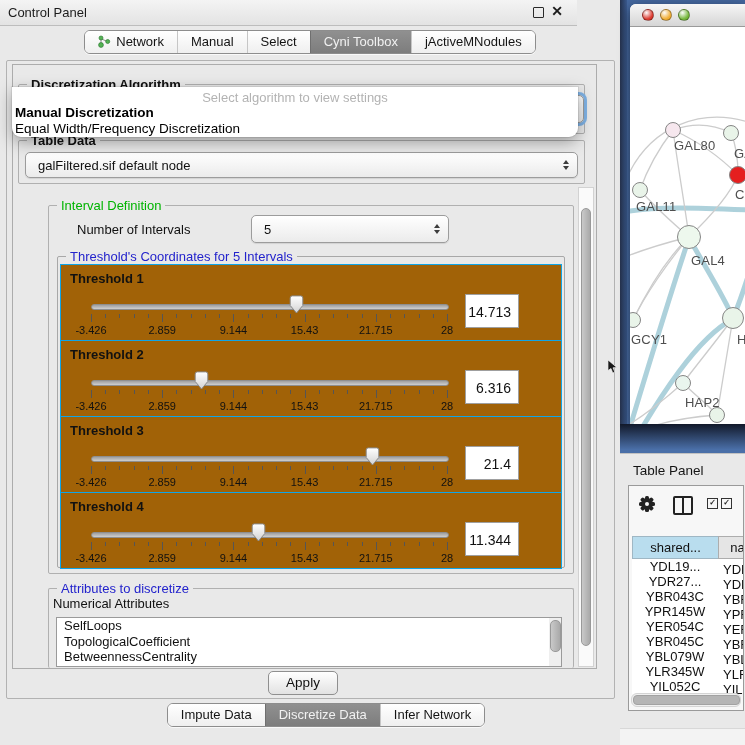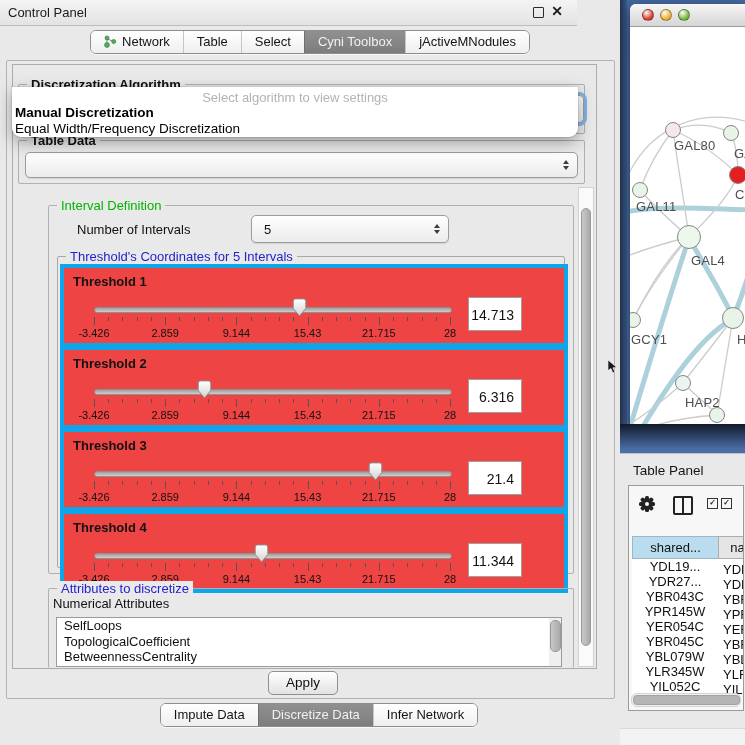--- a/index.html
+++ b/index.html
@@ -15,21 +15,21 @@
   #close-btn{position:absolute;right:14px;top:3px;font-size:14px;font-weight:bold;color:#1b1b1b}
 
   
   .seg-group{display:inline-flex;border:1px solid #8d8d8d;border-radius:6px;overflow:hidden;
              background:#fff;box-shadow:0 1px 0 rgba(255,255,255,.7)}
   .seg{padding:3px 13px 4px;font-size:13px;color:#141414;border-left:1px solid #c6c6c6;
        background:linear-gradient(#ffffff,#efefef);display:flex;align-items:center;gap:5px;white-space:nowrap}
   .seg:first-child{border-left:none}
   .seg.selected{background:linear-gradient(#909090,#7d7d7d);color:#f1f1f1;border-left-color:#6f6f6f}
   #tabrow{left:0;top:30px;width:620px;text-align:center}
-  #bottom-tabs{left:9px;top:703px;width:620px;text-align:center}
+  #bottom-tabs{left:16px;top:703px;width:620px;text-align:center}
 
   
   .panel{border:1px solid #b2b2b2;background:#e9e9e9}
   #outer-panel{left:6px;top:60px;width:607px;height:637px;border-radius:2px}
   #inner-panel{left:12px;top:64px;width:583px;height:603px;border-color:#acacac}
   .group{position:absolute;border:1px solid #b0b0b0;border-radius:2px}
   .group-title{position:absolute;top:-8px;left:8px;background:#e9e9e9;padding:0 4px;font-size:13px;white-space:nowrap}
   .gt-green{color:#00b400}
   .gt-blue{color:#2323cc}
   .gt-black{color:#111;font-weight:bold}
@@ -38,21 +38,21 @@
   .combo{position:absolute;background:linear-gradient(#ffffff,#ebebeb);border:1px solid #9c9c9c;
          border-radius:5px;box-shadow:0 1px 1px rgba(0,0,0,.10)}
   .combo .val{position:absolute;left:12px;top:50%;transform:translateY(-50%);font-size:13px;color:#111;white-space:nowrap}
   .stepper{position:absolute;right:8px;top:50%;transform:translateY(-50%);display:flex;flex-direction:column;gap:2px;align-items:center}
   .arr-up{width:0;height:0;border-left:3.5px solid transparent;border-right:3.5px solid transparent;border-bottom:4.5px solid #3c3c3c}
   .arr-dn{width:0;height:0;border-left:3.5px solid transparent;border-right:3.5px solid transparent;border-top:4.5px solid #3c3c3c}
   #algorithm-combo{left:24px;top:95px;width:558px;height:26px;box-shadow:0 0 0 3px #7fb2e5;z-index:3}
 
   
   #threshold-rows{position:absolute;left:60px;top:265px;width:502px}
-  .threshold-row{position:relative;width:500px;height:75px;border:4px solid #0ea5e9;margin-top:-1px;background:#ef4444}
+  .threshold-row{position:relative;width:500px;height:75px;border:1px solid #0ea5e9;margin-top:-1px;background:#a16207}
   .t-label{position:absolute;left:9px;top:6px;font-weight:bold;font-size:13px}
   .t-track{position:absolute;left:30px;top:39px;width:356px;height:4px;border:1px solid #8f8f8f;border-radius:3px;
            background:linear-gradient(#9f9f9f,#cfcfcf)}
   .t-thumb{position:absolute;top:30px;width:15px;height:19px}
   .t-ticks{position:absolute;left:30px;top:49px;width:357px;height:9px}
   .tick{position:absolute;top:0;width:1px;height:4px;background:#555}
   .tick.major{height:8px}
   .t-ticklabels{position:absolute;left:30px;top:59px;width:357px;height:12px}
   .t-ticklabels span{position:absolute;transform:translateX(-50%);font-size:11px;font-weight:normal;color:#111;white-space:nowrap}
   .t-value{position:absolute;left:404px;top:29px;width:54px;height:34px;background:#fff;border:1px solid #9f9f9f;
@@ -143,21 +143,21 @@
       <svg width="13" height="13" viewBox="0 0 13 13">
         <line x1="3" y1="4" x2="3" y2="10" stroke="#8a8a8a" stroke-width="1"></line>
         <line x1="3.5" y1="4" x2="9.5" y2="6.5" stroke="#8a8a8a" stroke-width="1"></line>
         <circle cx="3" cy="3" r="2" fill="#54b354" stroke="#2e7d32" stroke-width=".7"></circle>
         <circle cx="9.7" cy="6.5" r="2" fill="#54b354" stroke="#2e7d32" stroke-width=".7"></circle>
         <circle cx="3" cy="10" r="2.4" fill="#54b354" stroke="#2e7d32" stroke-width=".7"></circle>
       </svg>
       <span>Network</span>
     </span>
     <span class="seg">
-        <span>Table</span>
+        <span>Manual</span>
       </span>
     <span class="seg">
         <span>Select</span>
       </span>
     <span class="seg selected">
         <span>Cyni Toolbox</span>
       </span>
     <span class="seg">
         <span>jActiveMNodules</span>
       </span>
@@ -173,20 +173,21 @@
 <div class="combo" id="algorithm-combo">
   <span class="stepper">
       <span class="arr-up"></span>
       <span class="arr-dn"></span>
     </span>
 </div>
 
 <div class="group" style="left:18px;top:140px;width:565px;height:42px">
   <span class="group-title gt-black">Table Data</span>
   <div class="combo" style="left:6px;top:11px;width:551px;height:24px">
+    <span class="val">galFiltered.sif default node</span>
     <span class="stepper">
         <span class="arr-up"></span>
         <span class="arr-dn"></span>
       </span>
   </div>
 </div>
 
 <div class="group" style="left:48px;top:205px;width:524px;height:367px">
   <span class="group-title gt-green">Interval Definition</span>
   <span style="position:absolute;left:28px;top:16px;font-weight:normal">Number of Intervals</span>

